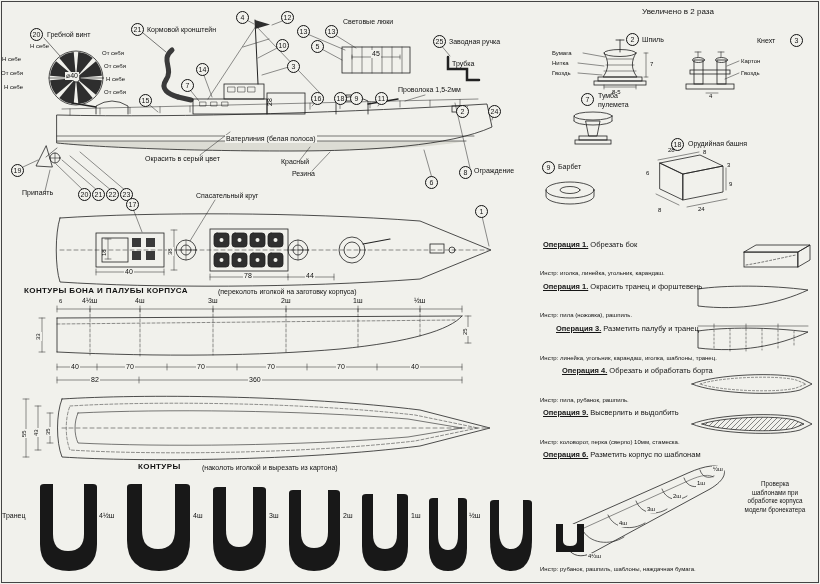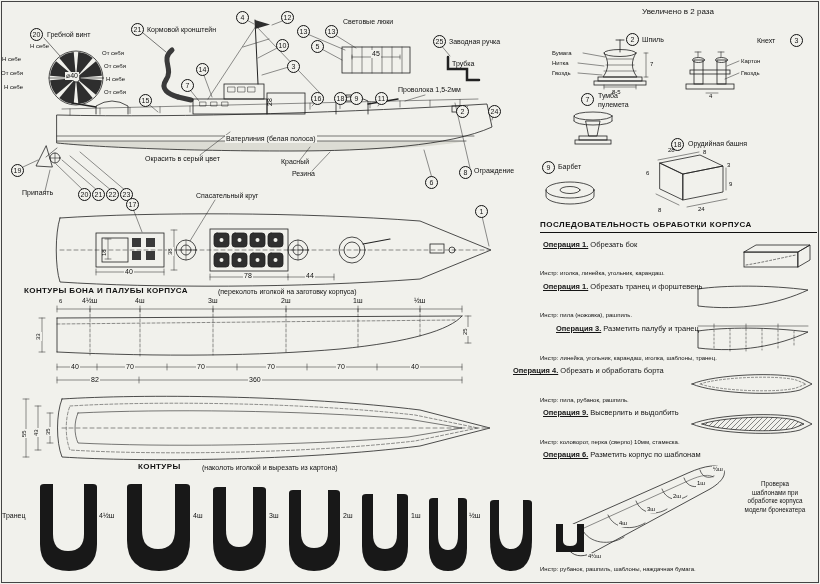--- a/index.html
+++ b/index.html
@@ -362,41 +362,40 @@
   <span class="lbl" style="left:688px;top:140px">Орудийная башня</span>
   <span class="lbl tiny" style="left:668px;top:147px">28</span>
   <span class="lbl tiny" style="left:703px;top:149px">8</span>
   <span class="lbl tiny" style="left:727px;top:162px">3</span>
   <span class="lbl tiny" style="left:646px;top:170px">6</span>
   <span class="lbl tiny" style="left:729px;top:181px">9</span>
   <span class="lbl tiny" style="left:698px;top:206px">24</span>
   <span class="lbl tiny" style="left:658px;top:207px">8</span>
   <span class="lbl" style="left:558px;top:163px">Барбет</span>
 
-  <span class="lbl ops-title" style="left:540px;top:221px">ПОСЛЕДОВАТЕЛЬНОСТЬ  ОБРАБОТКИ  КОРПУСА</span>
 
   <div class="oprow" style="left:543px;top:240px">
     <span class="opname">Операция 1.</span>
     <span>Обрезать бок</span>
   </div>
   <span class="lbl tiny" style="left:540px;top:270px">Инстр: иголка, линейка, угольник, карандаш.</span>
 
   <div class="oprow" style="left:543px;top:282px">
     <span class="opname">Операция 1.</span>
-    <span>Обрезать транец и форштевень</span>
+    <span>Окрасить транец и форштевень</span>
   </div>
   <span class="lbl tiny" style="left:540px;top:312px">Инстр: пила (ножовка), рашпиль.</span>
 
   <div class="oprow" style="left:556px;top:324px">
     <span class="opname">Операция 3.</span>
     <span>Разметить палубу и транец</span>
   </div>
   <span class="lbl tiny" style="left:540px;top:355px">Инстр: линейка, угольник, карандаш, иголка, шаблоны, транец.</span>
 
-  <div class="oprow" style="left:513px;top:366px">
+  <div class="oprow" style="left:562px;top:366px">
     <span class="opname">Операция 4.</span>
     <span>Обрезать и обработать борта</span>
   </div>
   <span class="lbl tiny" style="left:540px;top:397px">Инстр: пила, рубанок, рашпиль.</span>
 
   <div class="oprow" style="left:543px;top:408px">
     <span class="opname">Операция 9.</span>
     <span>Высверлить и выдолбить</span>
   </div>
   <span class="lbl tiny" style="left:540px;top:439px">Инстр: коловорот, перка (сверло) 10мм, стамеска.</span>

